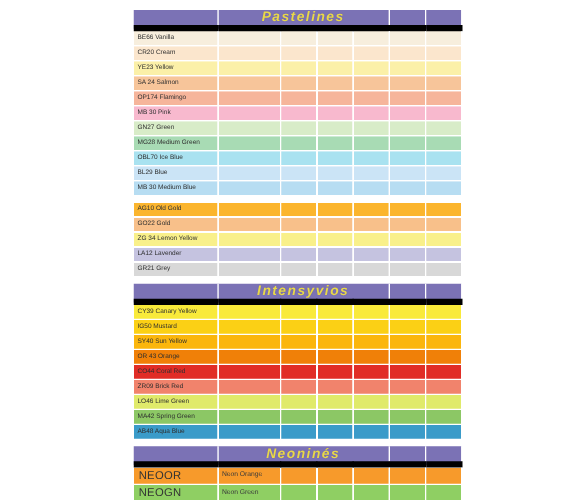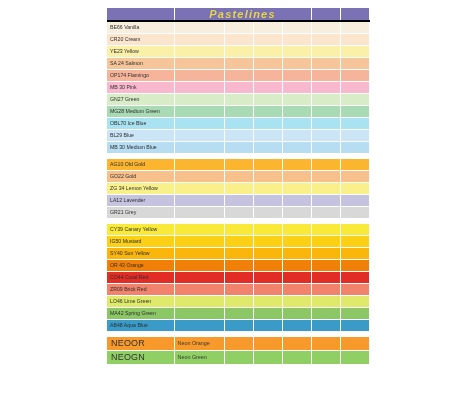--- a/index.html
+++ b/index.html
@@ -27,21 +27,21 @@
   }
   table.swatch-table col.c-label { width: 67px; }
   table.swatch-table col.c-desc  { width: 50px; }
   table.swatch-table col.c-s     { width: 29px; }
 
   tr.section-header td {
     background: #7b72b5;
     height: 12px;
     padding: 0;
     border-right: 1px solid #ffffff;
-    border-bottom: 2px solid #000000;
+    border-bottom: 5px solid #000000;
   }
   tr.section-header td.title-cell {
     text-align: center;
     vertical-align: middle;
     font-size: 11px;
     font-weight: bold;
     font-style: italic;
     letter-spacing: 1.2px;
     color: #e8d84a;
     text-shadow: 0 0 1px #6a5f9e;
@@ -248,20 +248,26 @@
           <td class="desc-cell chip" style="background: rgb(216, 216, 216); padding-left: 3px;"></td>
           <td class="chip" style="background: rgb(216, 216, 216);"></td>
           <td class="chip" style="background: rgb(216, 216, 216);"></td>
           <td class="chip" style="background: rgb(216, 216, 216);"></td>
           <td class="chip" style="background: rgb(216, 216, 216);"></td>
           <td class="chip" style="background: rgb(216, 216, 216);"></td>
         </tr>
         <tr class="gap-row">
           <td colspan="7"></td>
         </tr>
+        <tr class="section-header">
+          <td></td>
+          <td class="title-cell" colspan="4">Intensyvios</td>
+          <td></td>
+          <td></td>
+        </tr>
         <tr class="swatch-row">
           <td class="code-cell" style="background: rgb(249, 234, 58);">CY39 Canary Yellow</td>
           <td class="desc-cell chip" style="background: rgb(249, 234, 58); padding-left: 3px;"></td>
           <td class="chip" style="background: rgb(249, 234, 58);"></td>
           <td class="chip" style="background: rgb(249, 234, 58);"></td>
           <td class="chip" style="background: rgb(249, 234, 58);"></td>
           <td class="chip" style="background: rgb(249, 234, 58);"></td>
           <td class="chip" style="background: rgb(249, 234, 58);"></td>
         </tr>
         <tr class="swatch-row">
@@ -331,20 +337,26 @@
           <td class="code-cell" style="background: rgb(58, 155, 201);">AB48 Aqua Blue</td>
           <td class="desc-cell chip" style="background: rgb(58, 155, 201); padding-left: 3px;"></td>
           <td class="chip" style="background: rgb(58, 155, 201);"></td>
           <td class="chip" style="background: rgb(58, 155, 201);"></td>
           <td class="chip" style="background: rgb(58, 155, 201);"></td>
           <td class="chip" style="background: rgb(58, 155, 201);"></td>
           <td class="chip" style="background: rgb(58, 155, 201);"></td>
         </tr>
         <tr class="gap-row">
           <td colspan="7"></td>
+        </tr>
+        <tr class="section-header">
+          <td></td>
+          <td class="title-cell" colspan="4">Neoninés</td>
+          <td></td>
+          <td></td>
         </tr>
         <tr class="swatch-row neon-row">
           <td class="code-cell" style="background: rgb(247, 154, 43);">NEOOR</td>
           <td class="desc-cell chip" style="background: rgb(247, 154, 43); padding-left: 3px;">Neon Orange</td>
           <td class="chip" style="background: rgb(247, 154, 43);"></td>
           <td class="chip" style="background: rgb(247, 154, 43);"></td>
           <td class="chip" style="background: rgb(247, 154, 43);"></td>
           <td class="chip" style="background: rgb(247, 154, 43);"></td>
           <td class="chip" style="background: rgb(247, 154, 43);"></td>
         </tr>

